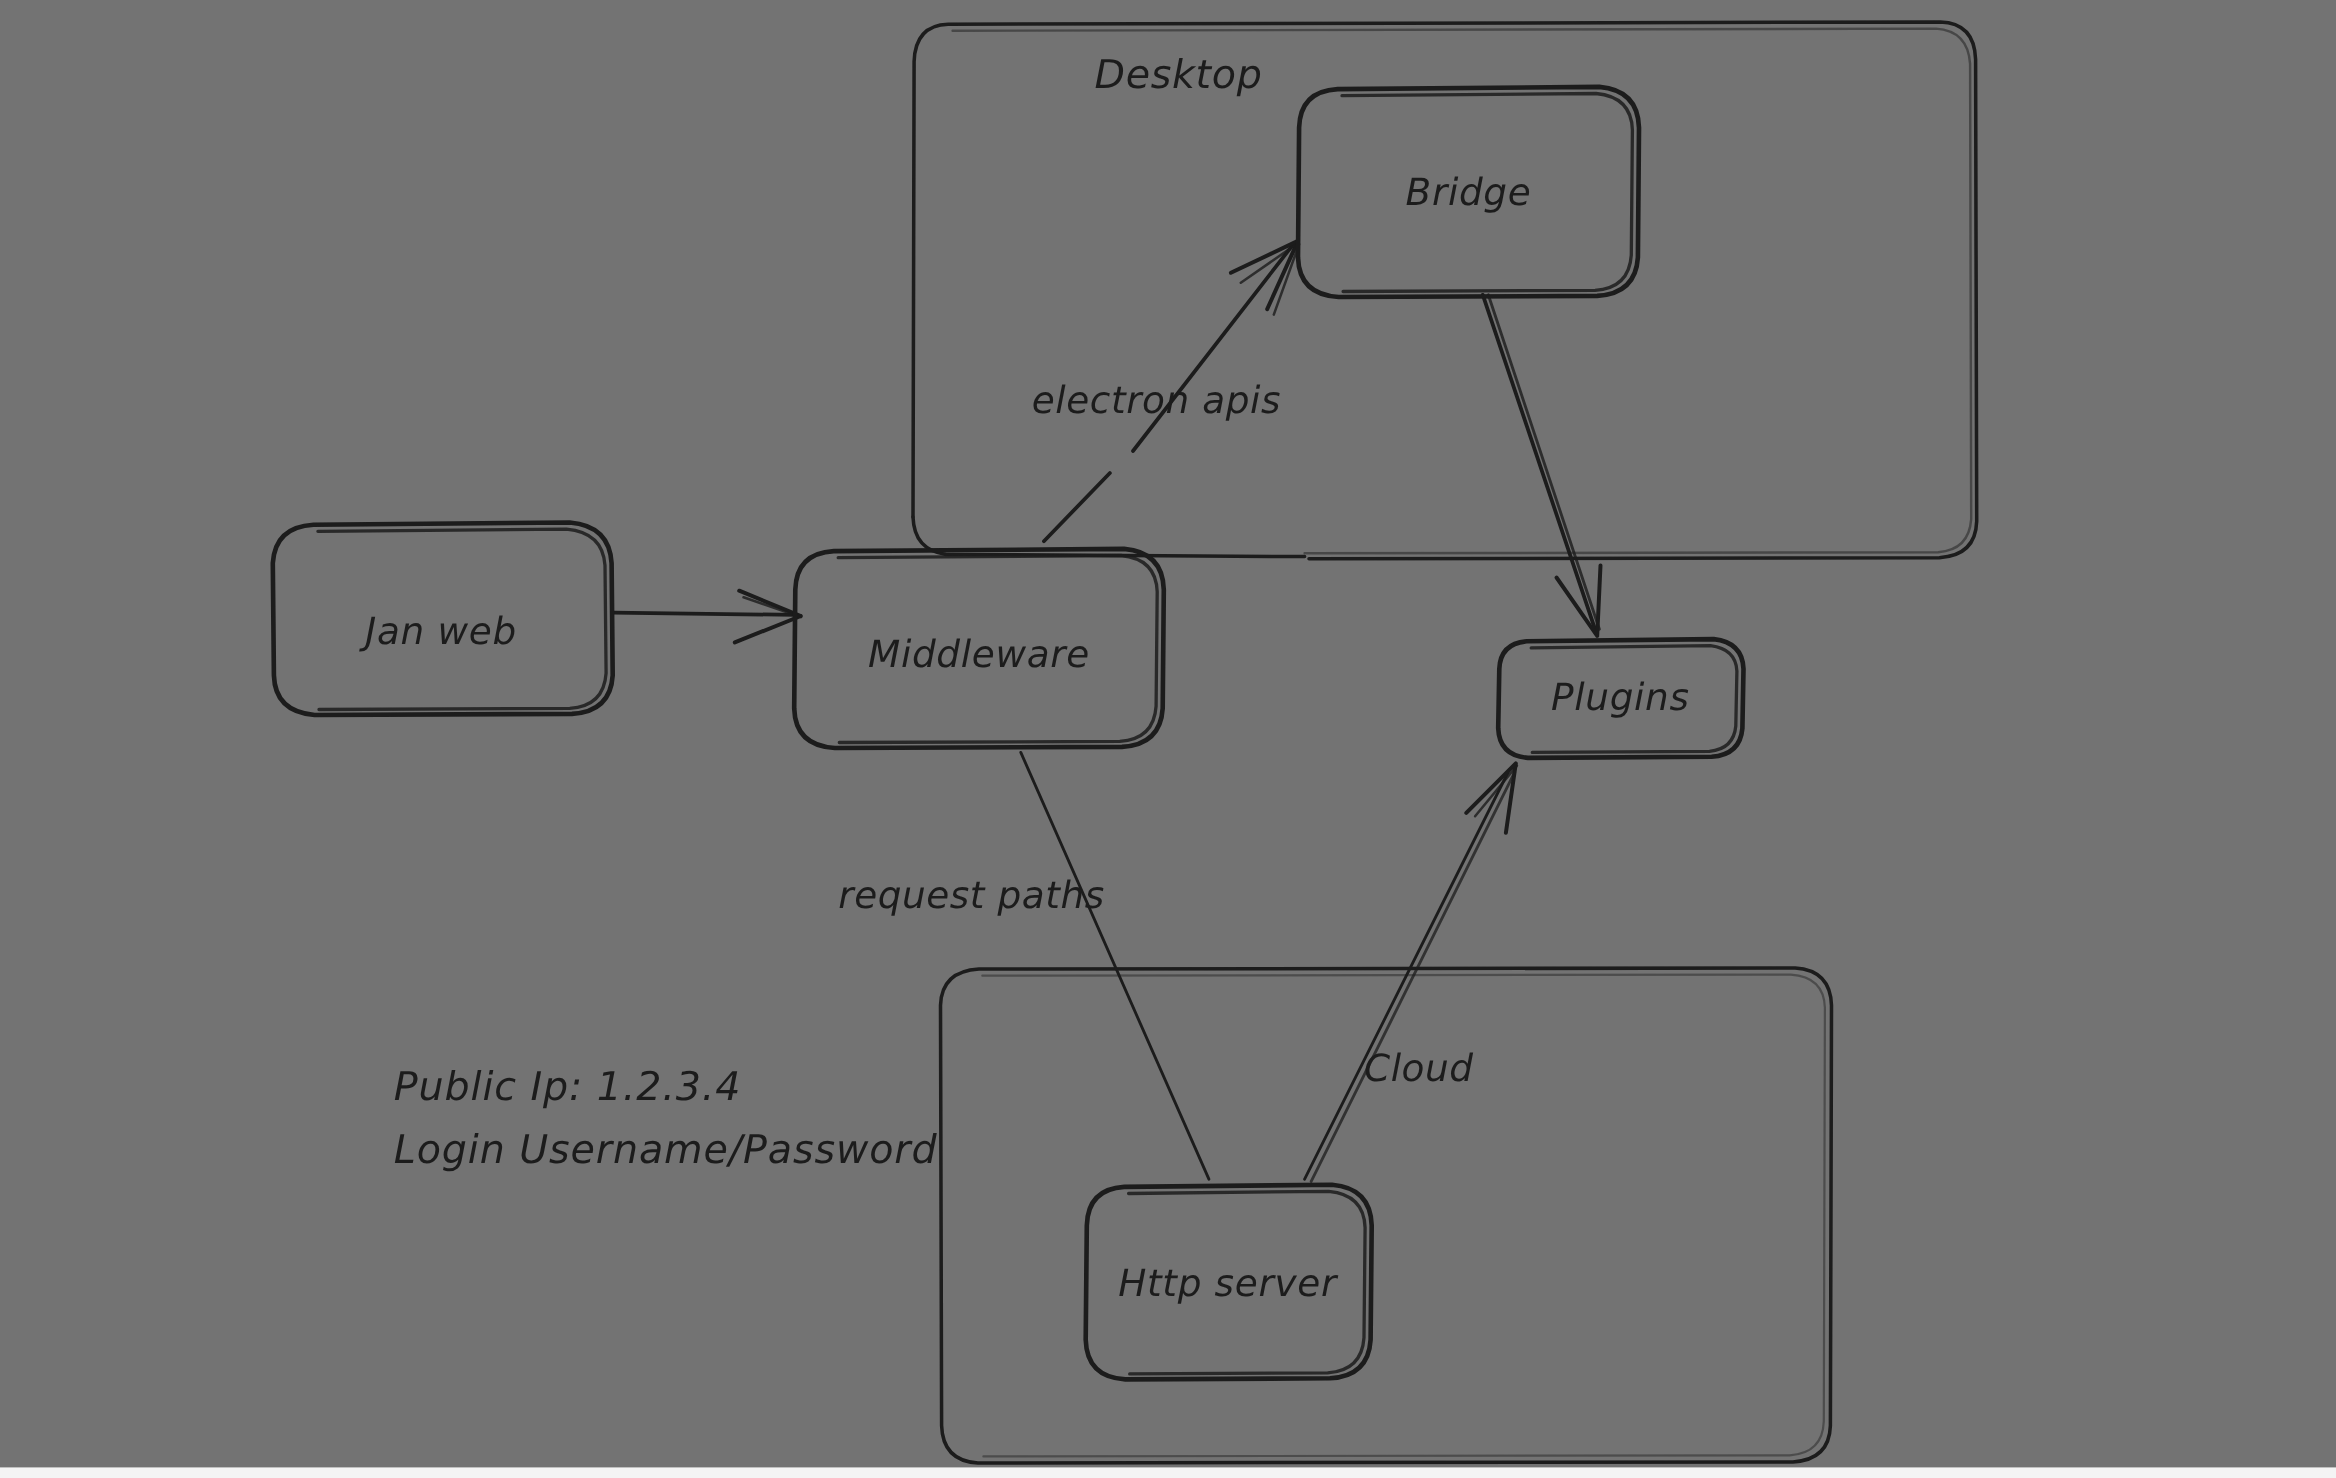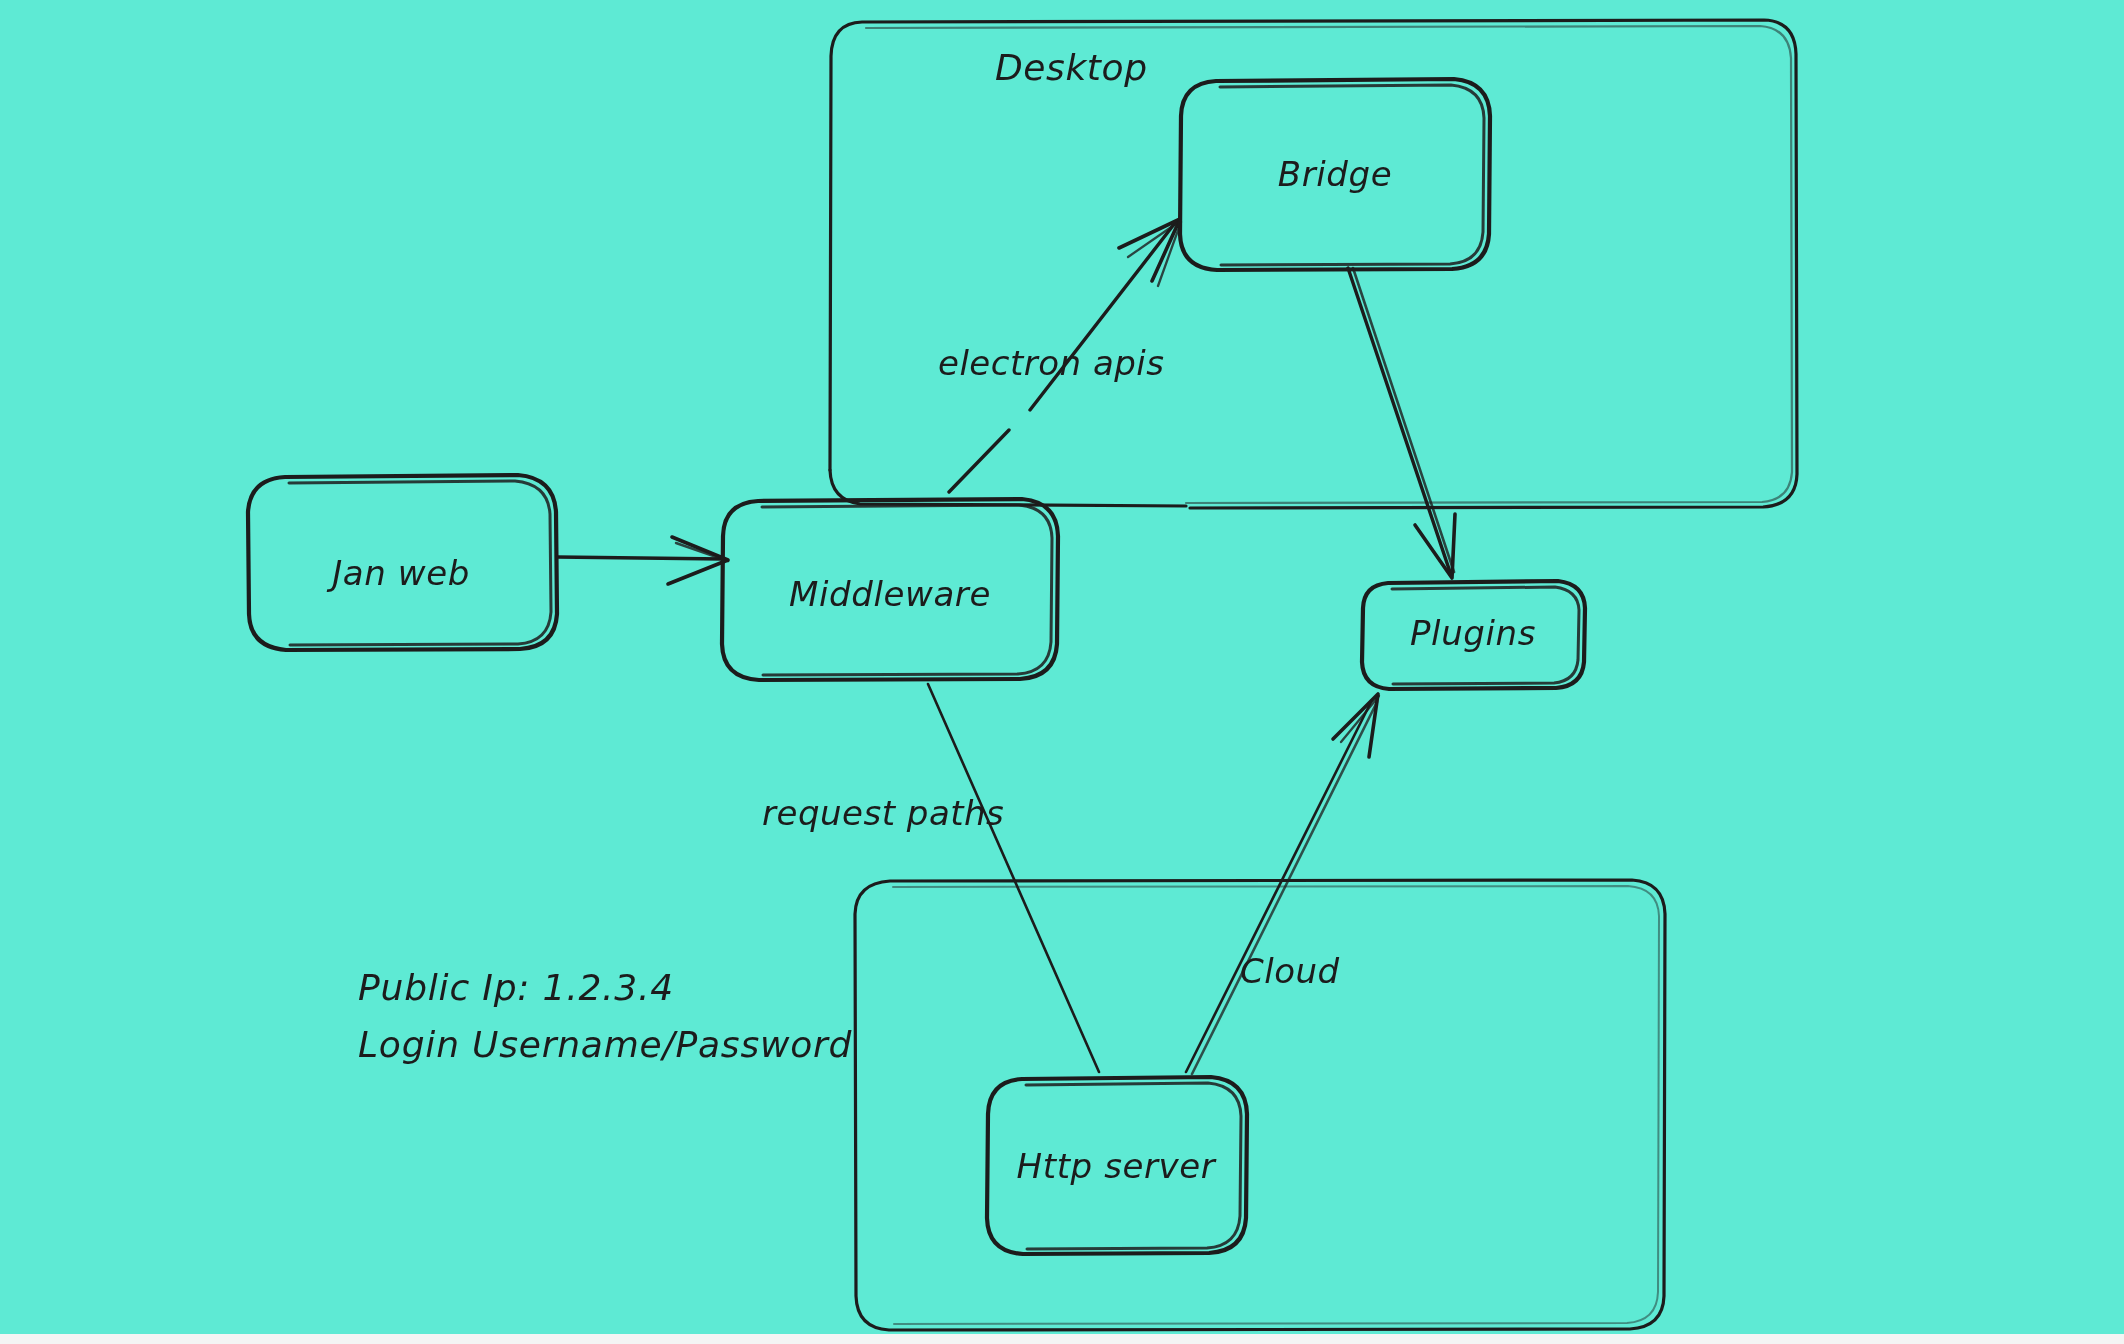--- a/index.html
+++ b/index.html
@@ -11,21 +11,21 @@
   body {
     width: 2124px;
     height: 1344px;
     overflow: hidden;
     font-family: "DejaVu Sans", sans-serif;
   }
   #canvas-root {
     position: relative;
     width: 2124px;
     height: 1344px;
-    background: #5eead4;
+    background: #737373;
   }
   #bottom-strip {
     position: absolute;
     left: 0;
     bottom: 0;
     width: 2124px;
     height: 10px;
     background: #f4f4f4;
   }
   svg#diagram {

